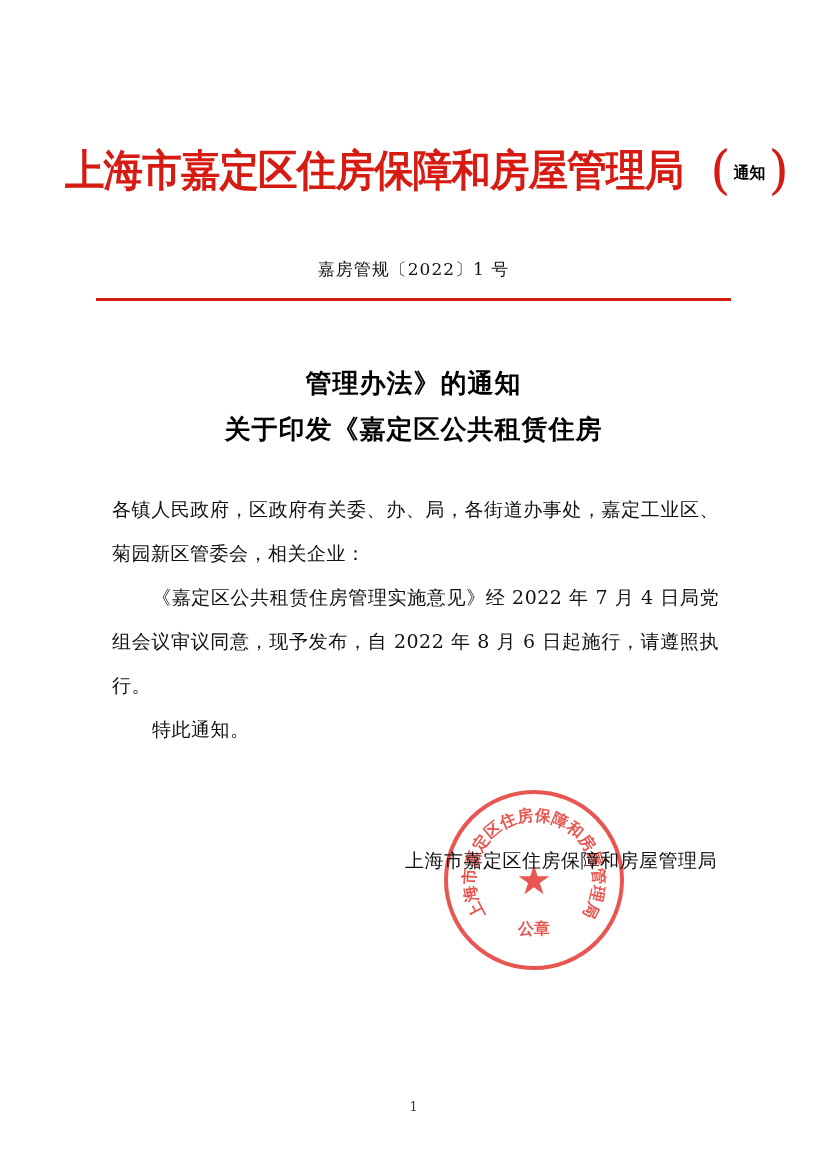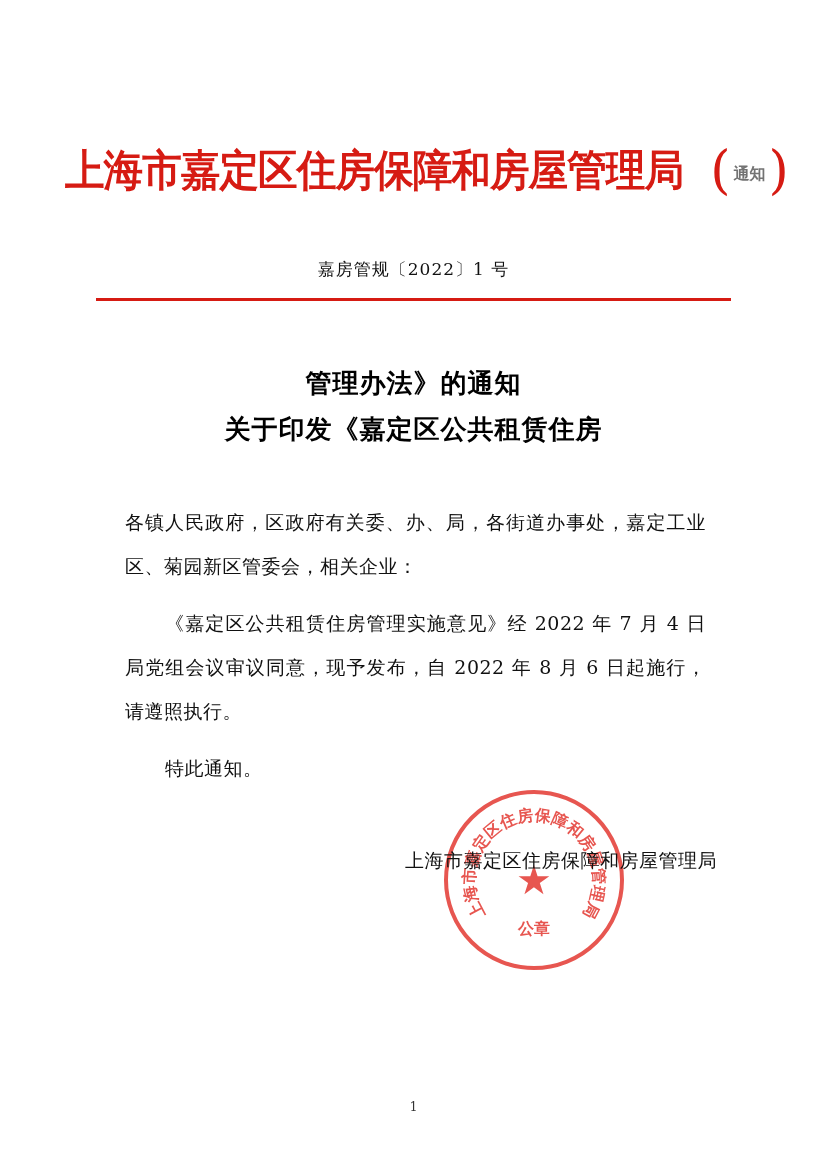--- a/index.html
+++ b/index.html
@@ -50,25 +50,25 @@
     font-family: "DejaVu Serif", "Liberation Serif", serif;
     font-size: 52px;
     line-height: 1;
     color: #d61b13;
     vertical-align: bottom;
     position: relative;
     top: 4px;
   }
   .masthead-kind {
     display: inline-block;
-    font-family: Liberation Serif, serif;
+    font-family: Liberation Mono, monospace;
     font-weight: bold;
     font-size: 16px;
     line-height: 1;
-    color: #737373;
+    color: #000000;
     vertical-align: bottom;
     position: relative;
     top: -10px;
     padding: 0 3px;
   }
 
   
   .doc-number {
     position: absolute;
     left: 0; right: 0;
@@ -110,21 +110,21 @@
     right: 108px;
     top: 487px;
     font-family: "DejaVu Serif", "Liberation Serif", serif;
     font-size: 19px;
     line-height: 44px;
     color: #111;
     text-align: justify;
     letter-spacing: 0.5px;
   }
   .body-text p {
-    margin: 13px;
+    margin: 0;
   }
   .indent-2 {
     text-indent: 40px;
   }
 
   
   .signature {
     position: absolute;
     right: 110px;
     top: 838px;

